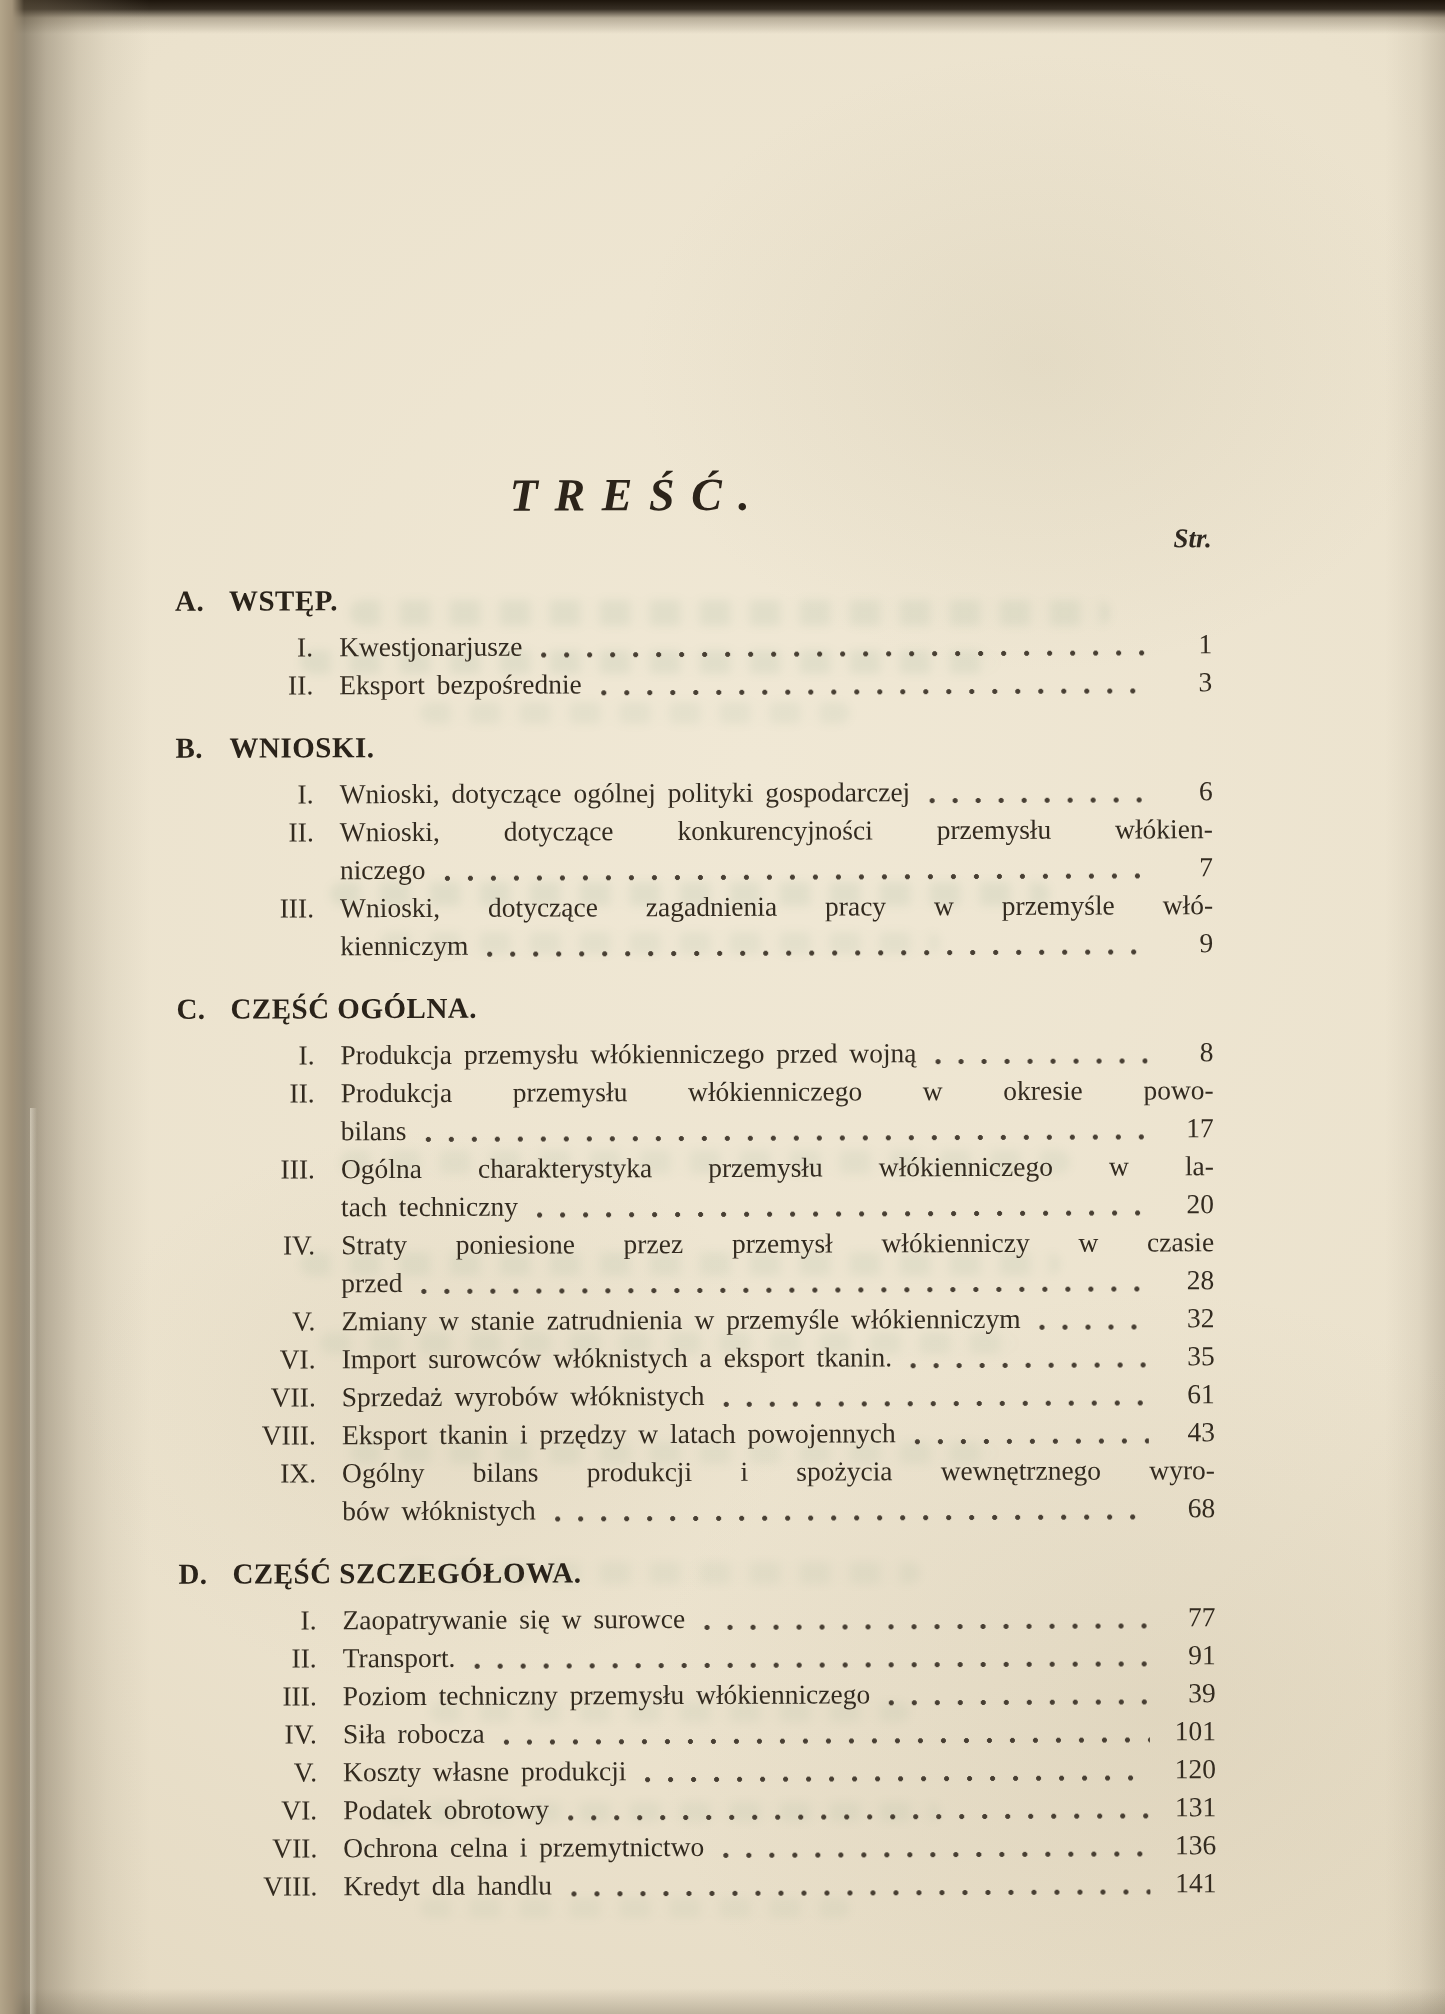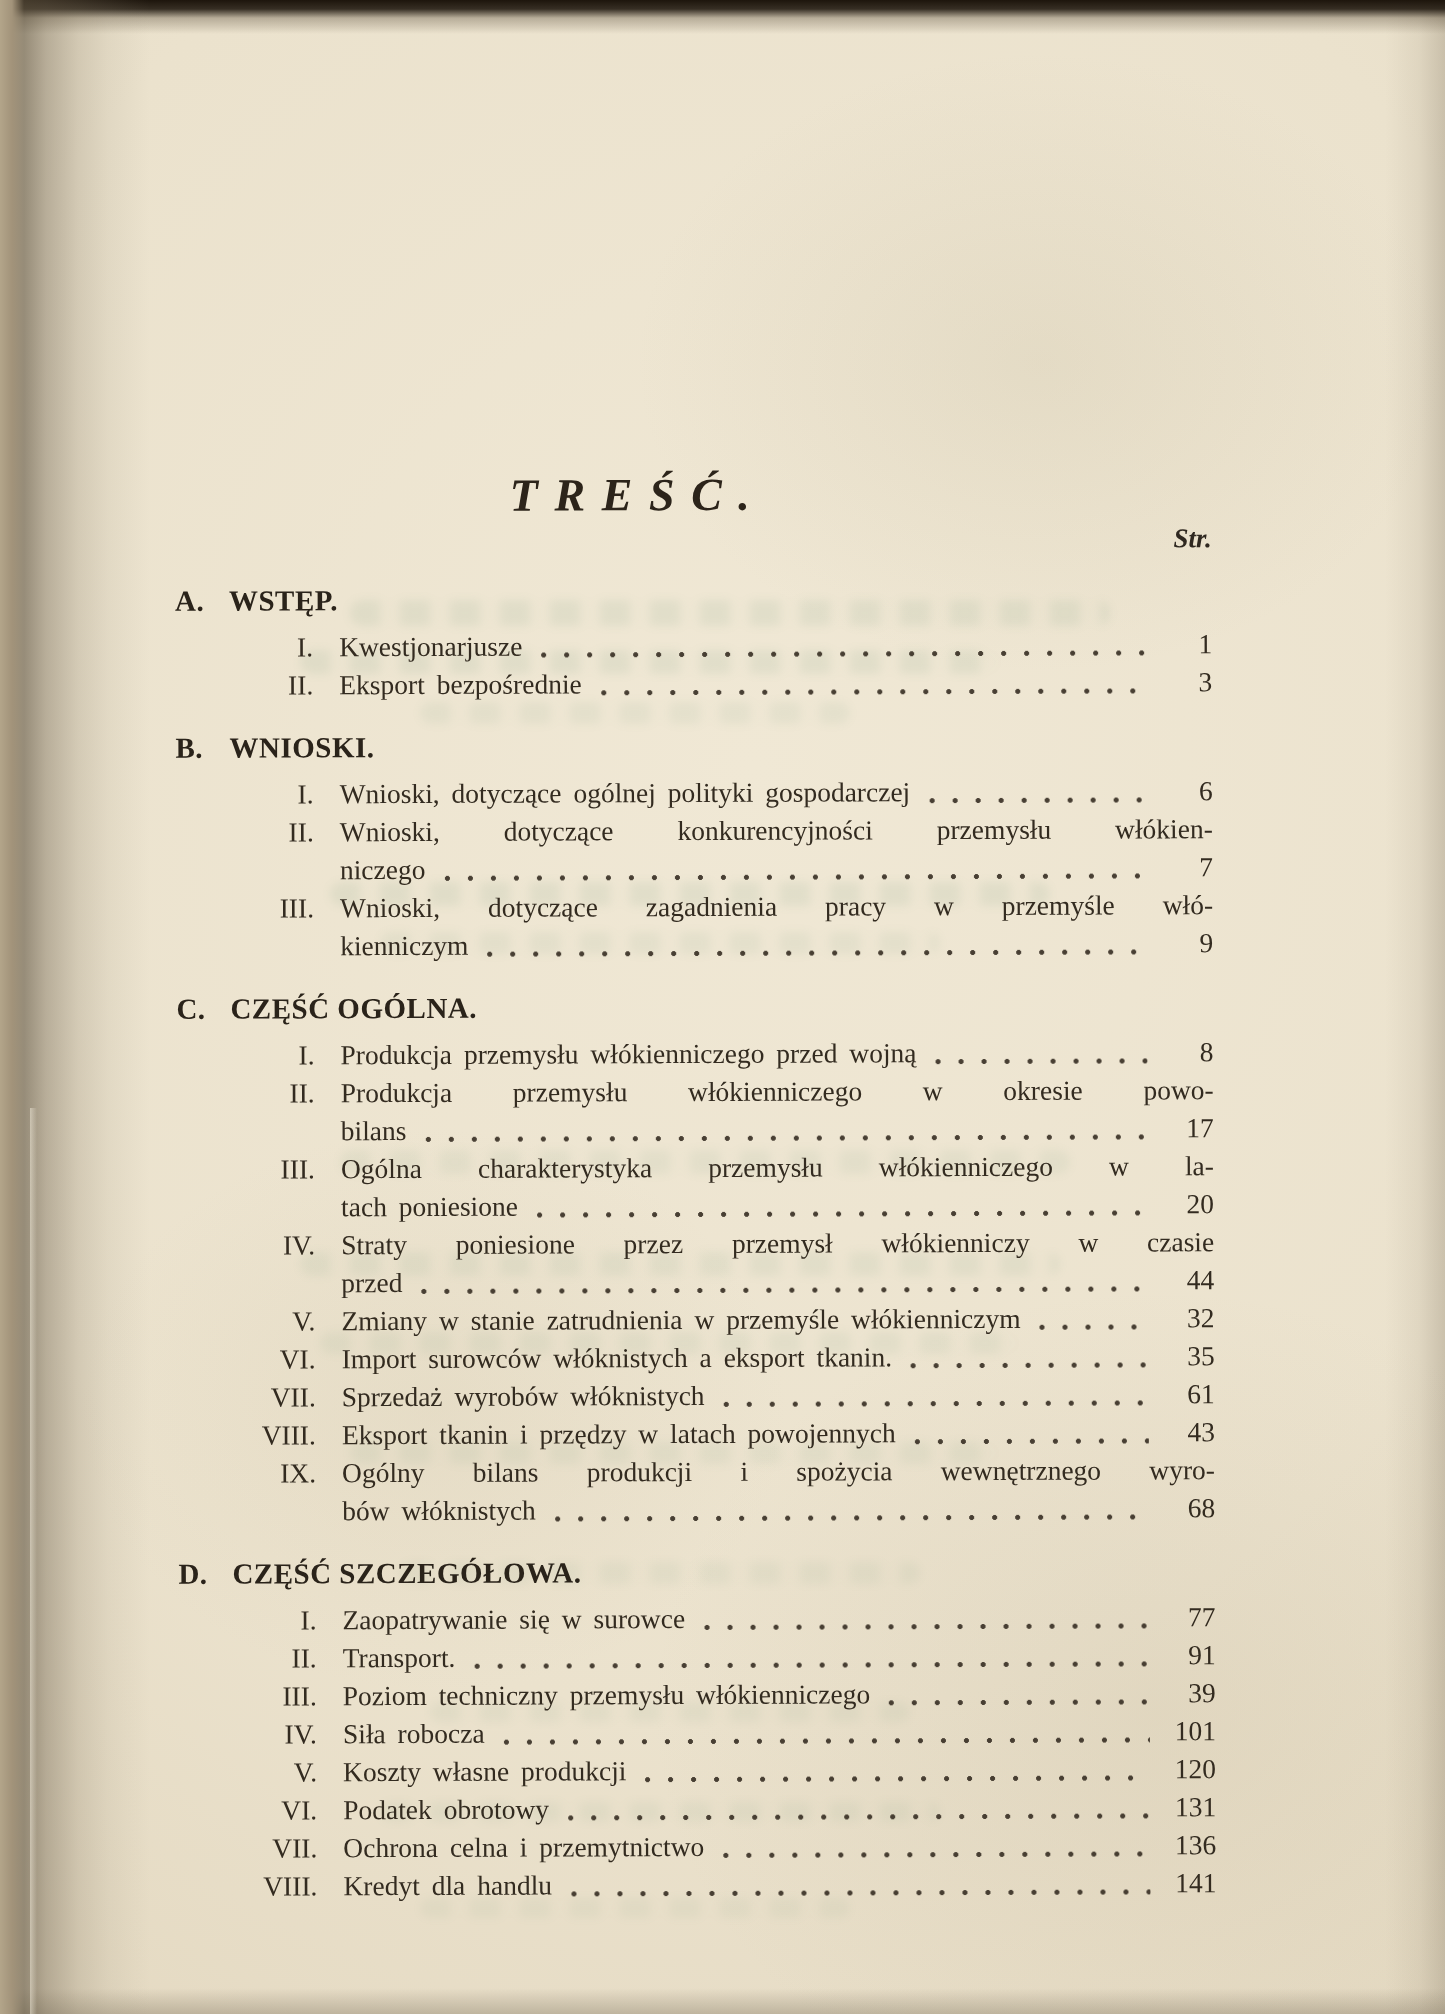--- a/index.html
+++ b/index.html
@@ -274,35 +274,35 @@
         <span class="pg">17</span>
       </span>
     </span>
   </div>
 
   <div class="entry">
     <span class="num">III.</span>
     <span class="body">
       <span class="wrapline">Ogólna charakterystyka przemysłu włókienniczego w la-</span>
                 <span class="lastline">
-        <span class="txt">tach poniesione</span>
+        <span class="txt">tach techniczny</span>
         <span class="leader"></span>
         <span class="pg">20</span>
       </span>
     </span>
   </div>
 
   <div class="entry">
     <span class="num">IV.</span>
     <span class="body">
       <span class="wrapline">Straty poniesione przez przemysł włókienniczy w czasie</span>
                 <span class="lastline">
         <span class="txt">przed</span>
         <span class="leader"></span>
-        <span class="pg">44</span>
+        <span class="pg">28</span>
       </span>
     </span>
   </div>
 
   <div class="entry">
     <span class="num">V.</span>
     <span class="body">
       <span class="lastline">
         <span class="txt">Zmiany w stanie zatrudnienia w przemyśle włókienniczym</span>
         <span class="leader"></span>

